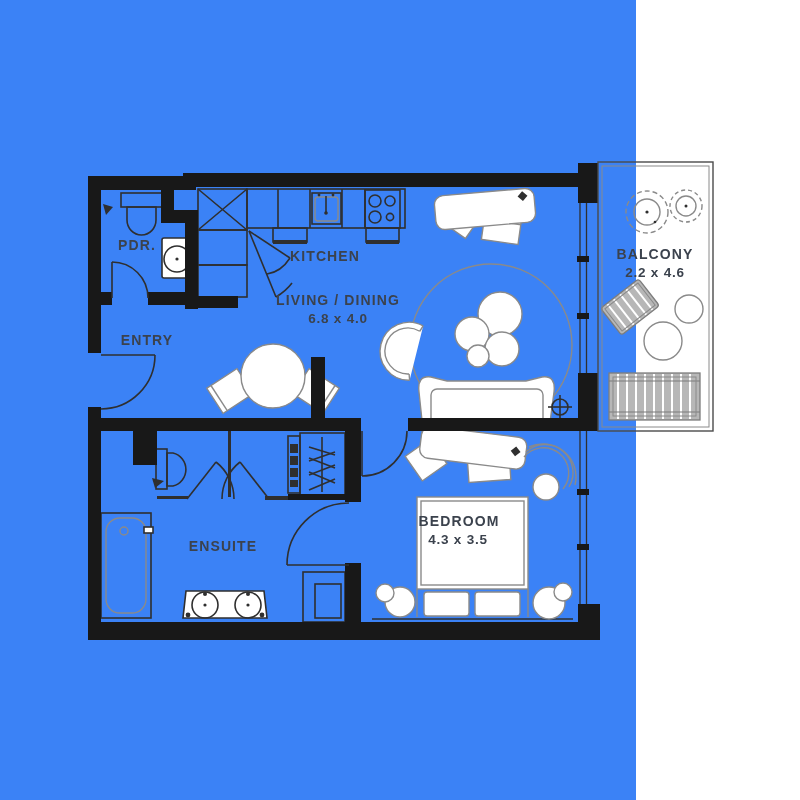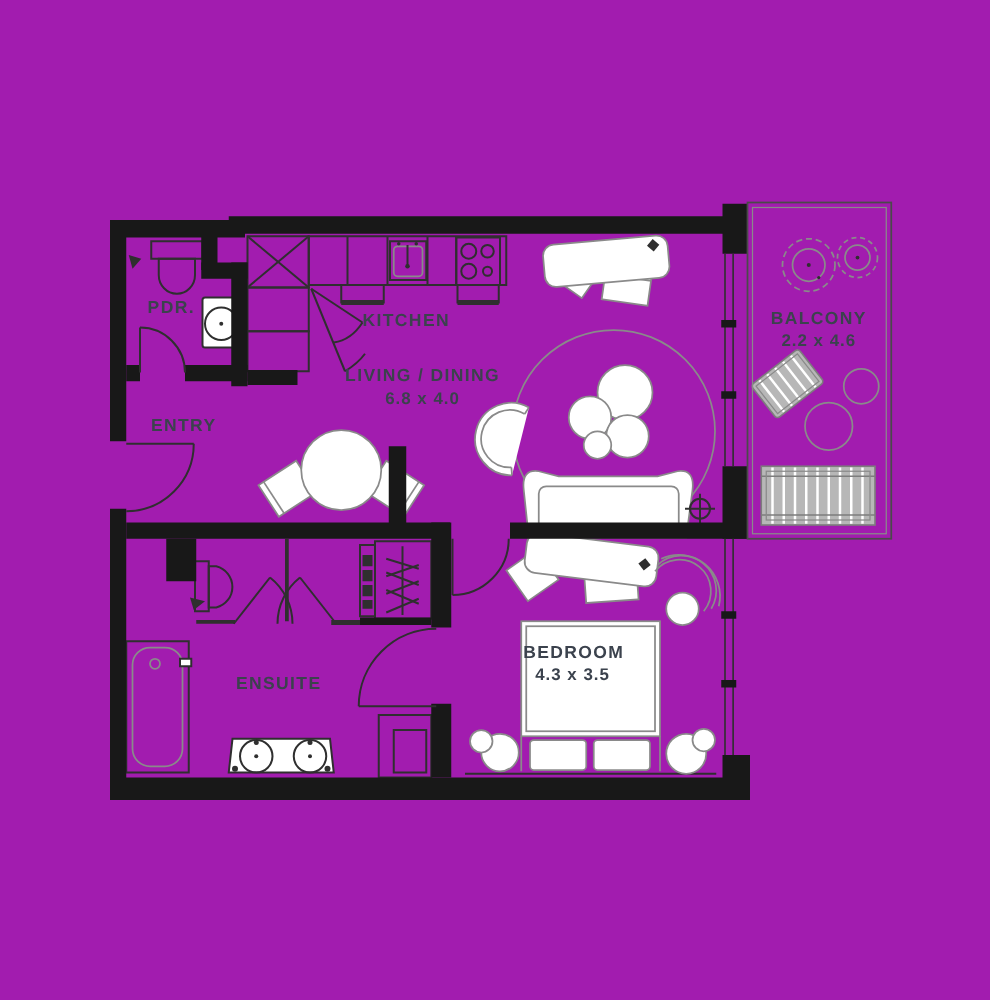--- a/index.html
+++ b/index.html
@@ -1,16 +1,16 @@
 <!DOCTYPE html>
 <html style="--wall: #181818; --furn: #8a8a8a; --dark: #2f2f2f; --txt: #3b424d; --bal: #b7b7b7;"><head>
 <meta charset="utf-8">
 <style>
   html,body{margin:0;padding:0;background:#ffffff;}
-  .stage{width:792px;height:800px;position:relative;background:#a21caf;
+  .stage{width:636px;height:800px;position:relative;background:#3b82f6;
          font-family:"Liberation Sans", sans-serif;}
   svg{position:absolute;left:0;top:0;}
   .wall{fill:var(--wall);stroke:none;}
   .thinwall{fill:var(--dark);}
   .furn{fill:none;stroke:var(--furn);stroke-width:1.4;}
   .furnw{fill:#fff;stroke:var(--furn);stroke-width:1.4;}
   .furnd{fill:none;stroke:var(--dark);stroke-width:1.6;}
   .furnwd{fill:#fff;stroke:var(--dark);stroke-width:1.6;}
   .door{fill:none;stroke:var(--dark);stroke-width:1.6;}
   .glass{stroke:var(--dark);stroke-width:1.3;fill:none;}

